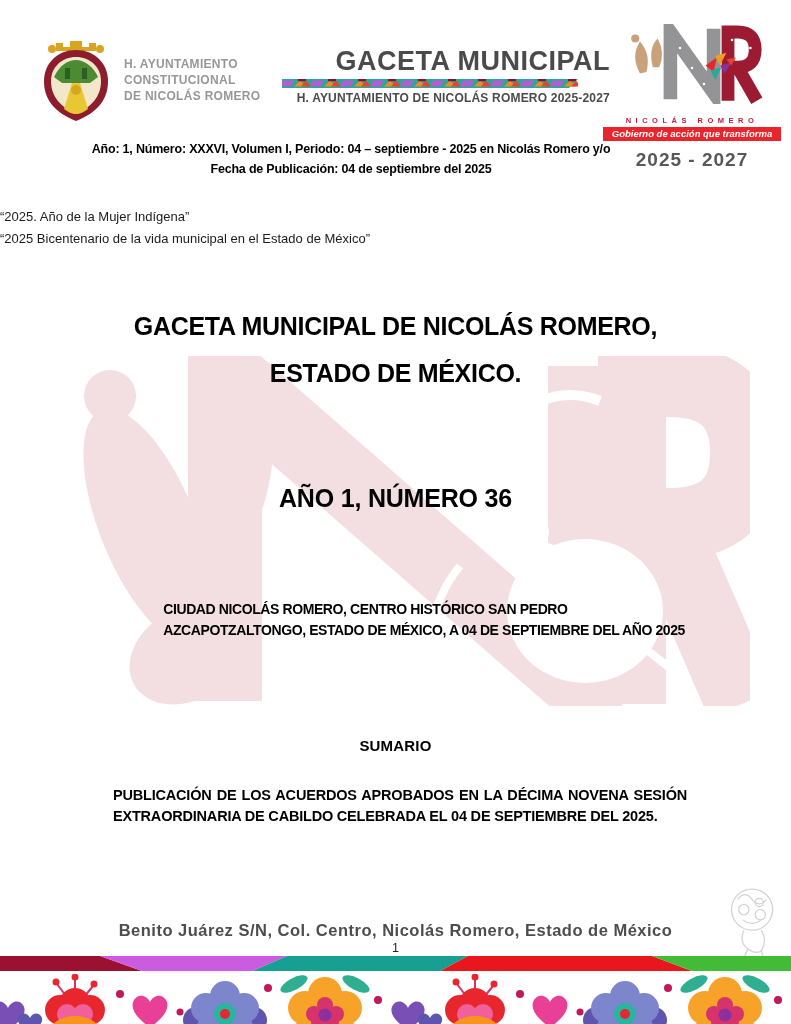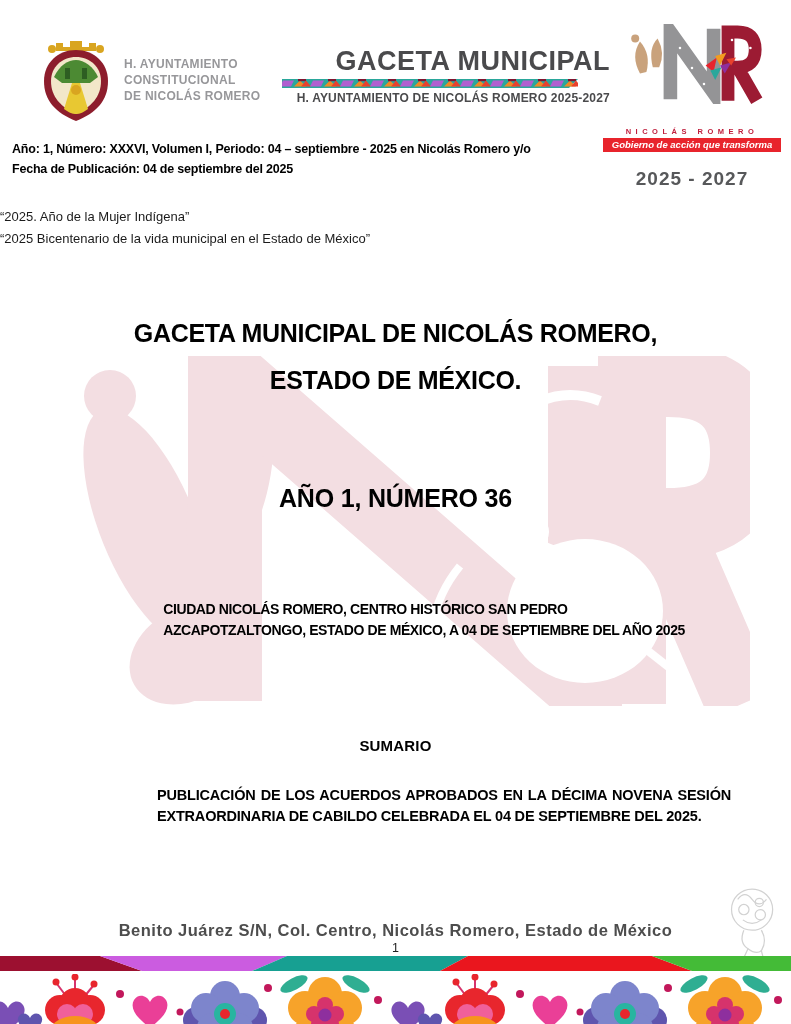--- a/index.html
+++ b/index.html
@@ -12,39 +12,39 @@
   .escudo { position:absolute; left:36px; top:36px; width:80px; height:88px; }
   .org-text {
     position:absolute; left:124px; top:56px; color:#97979a;
     font-size:12px; font-weight:600; line-height:16px; letter-spacing:0.3px;
   }
   .masthead { position:absolute; left:250px; top:46px; width:360px; text-align:right; }
   .masthead-title { font-size:27px; font-weight:800; color:#4a4a4c; letter-spacing:0.5px; }
   .masthead-band { display:block; margin:2px auto 0 auto; }
   .masthead-subtitle { margin-top:3px; font-size:12px; font-weight:700; color:#4a4a4c; letter-spacing:0.2px; }
   .nr-logo { position:absolute; left:596px; top:24px; width:192px; text-align:center; }
-  .nr-name { color:#c01e3c; font-size:7.5px; font-weight:700; letter-spacing:4.5px; margin-top:19px; white-space:nowrap; }
+  .nr-name { color:#c01e3c; font-size:7.5px; font-weight:700; letter-spacing:4.5px; margin-top:8px; white-space:nowrap; }
   .nr-banner { width:178px; margin:2px auto 0 auto; background:#e8242c; color:#fff;
     font-size:9.5px; font-weight:700; font-style:italic; padding:1px 0 2px 0; white-space:nowrap; }
-  .nr-period { margin-top:16px; font-size:19px; font-weight:800; color:#57585a; letter-spacing:1px; }
+  .nr-period { margin-top:8px; font-size:19px; font-weight:800; color:#57585a; letter-spacing:1px; }
   
-  .meta { position:absolute; left:0; top:139px; width:702px; 
-    font-size:12.5px; font-weight:700; line-height:20px; letter-spacing:-0.2px;margin-left:12px; }
+  .meta { position:absolute; left:0; top:139px; width:702px; text-align:center;
+    font-size:12.5px; font-weight:700; line-height:20px; letter-spacing:-0.2px; }
   .mottos { position:absolute; left:0; top:206px; width:791px; text-align:left;
     font-size:13px; font-weight:400; color:#1b1b1b; line-height:22px; }
-  .main-title { position:absolute; left:0; top:310px; width:791px; text-align:center;
+  .main-title { position:absolute; left:0; top:303px; width:791px; text-align:center;
     font-size:25px; font-weight:800; line-height:47px; letter-spacing:-0.3px; }
   .issue-number { position:absolute; left:0; top:484px; width:791px; text-align:center;
     font-size:25px; font-weight:800; letter-spacing:-0.2px; }
   .dateline { position:absolute; right:106px; top:599px; text-align:left;
     font-size:14px; font-weight:700; line-height:21px; letter-spacing:-0.4px; white-space:nowrap; }
   .summary-heading { position:absolute; left:0; top:737px; width:791px; text-align:center;
     font-size:15px; font-weight:700; letter-spacing:0.2px; }
   .summary-body { position:absolute; left:113px; top:785px; width:574px;
-    font-size:14.5px; font-weight:700; line-height:21px; text-align:justify; letter-spacing:-0.2px;margin-left:44px; }
+    font-size:14.5px; font-weight:700; line-height:21px; text-align:justify; letter-spacing:-0.2px; }
   
   .footer-address { position:absolute; left:0; top:921px; width:791px; text-align:center;
     font-size:16.5px; font-weight:700; color:#4d4d4d; letter-spacing:0.5px; }
   .page-number { position:absolute; left:0; top:941px; width:791px; text-align:center;
     font-size:12.5px; color:#222; }
   .doodle { position:absolute; right:6px; top:882px; width:72px; height:84px; }
   .stripe { position:absolute; left:0; top:956px; width:791px; height:15px; }
   .flowers { position:absolute; left:0; top:974px; width:791px; height:50px; }
   .watermark { position:absolute; left:40px; top:356px; width:710px; height:350px; }
 </style>

